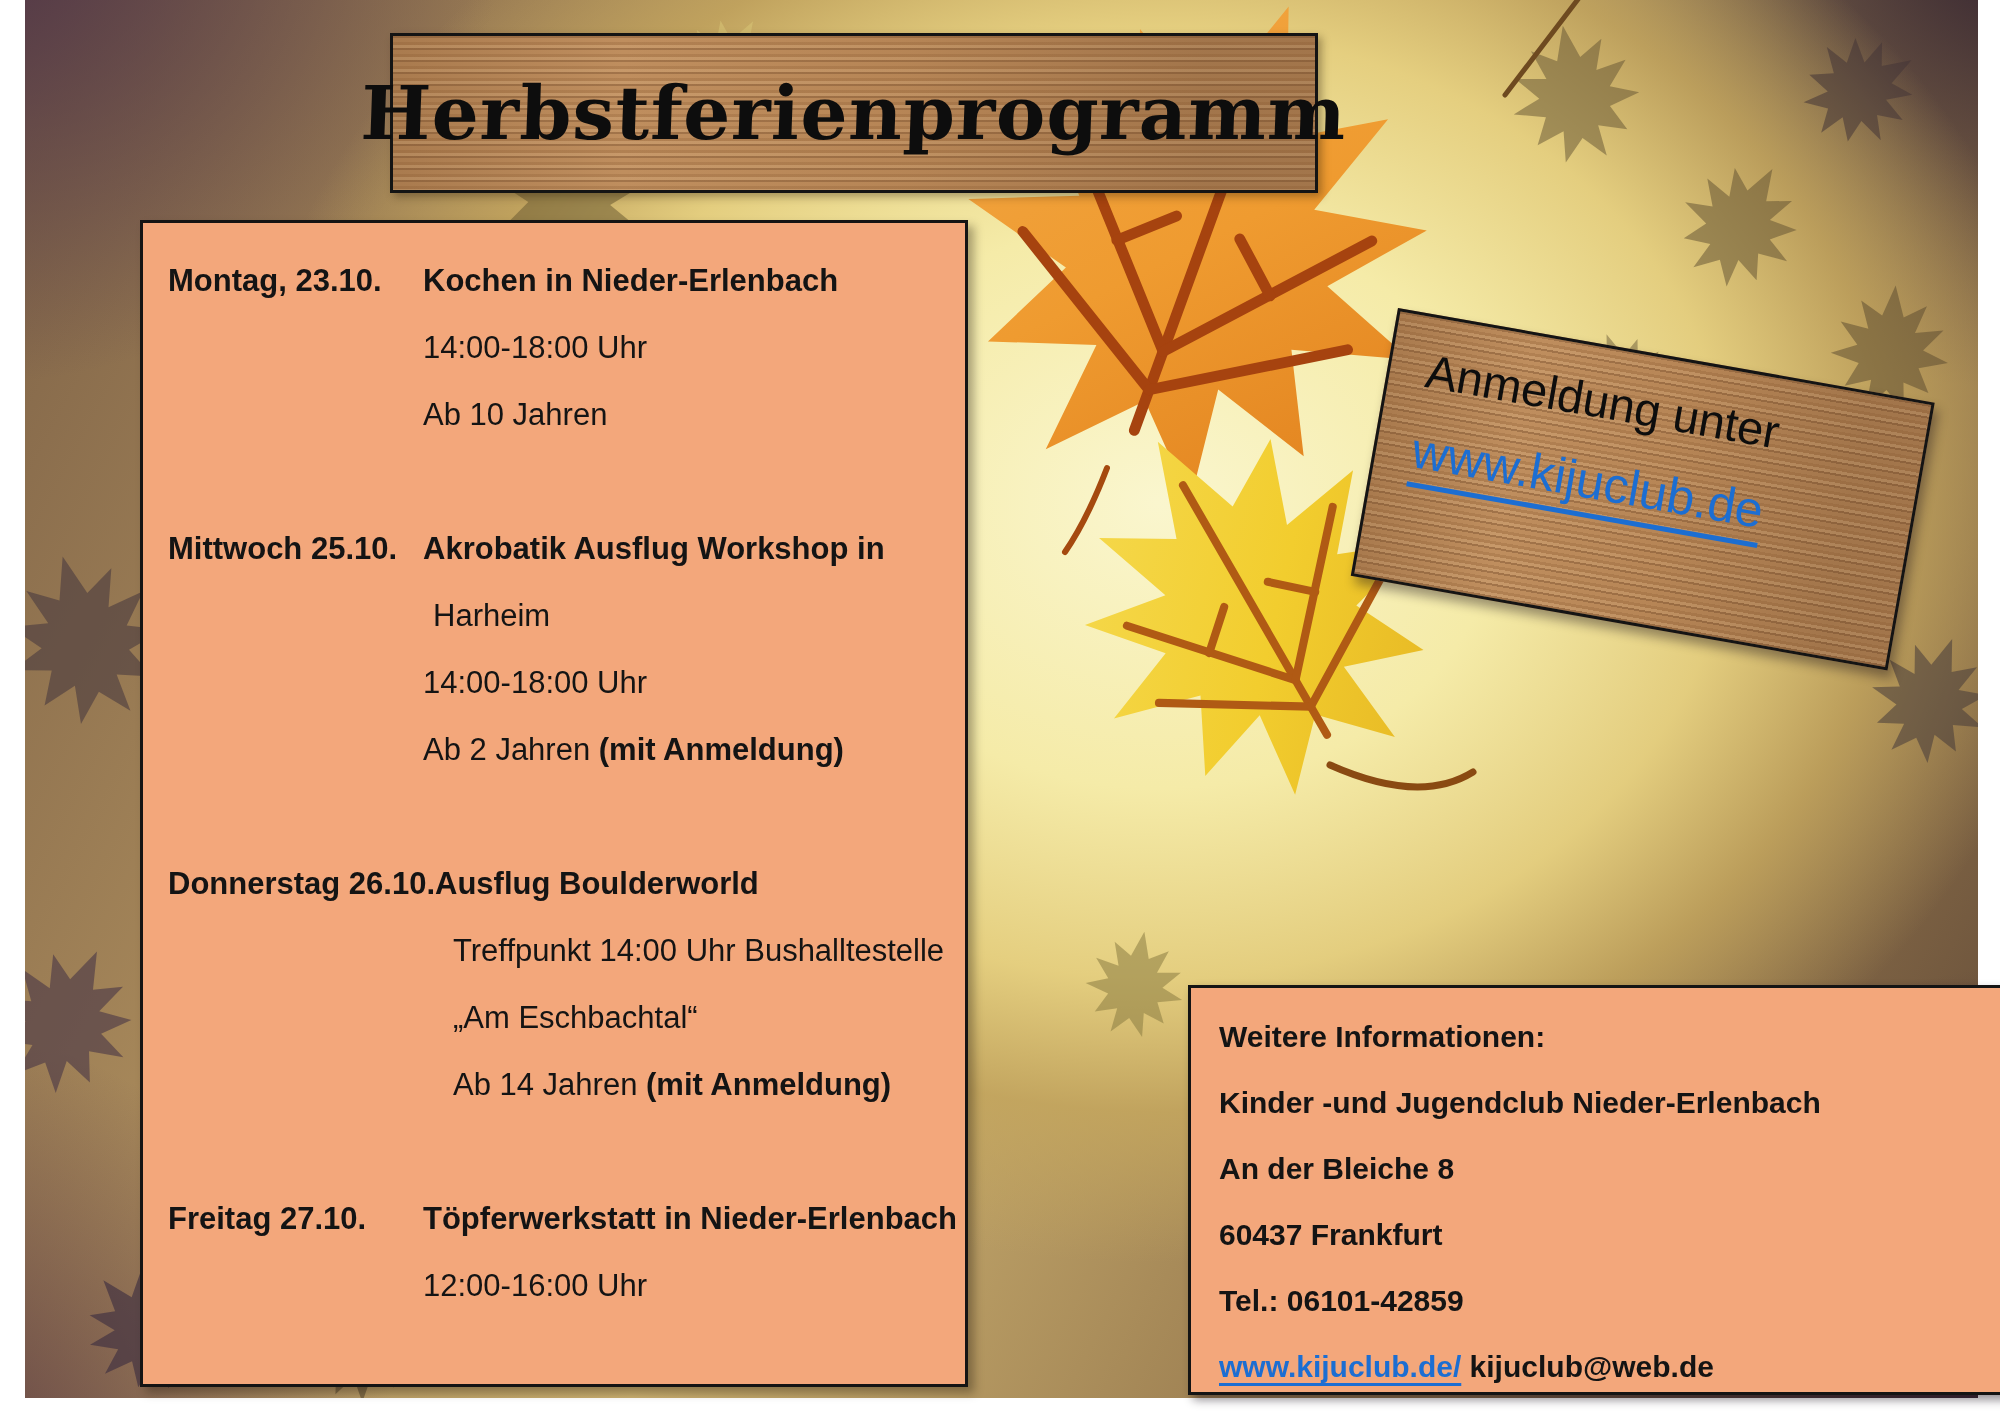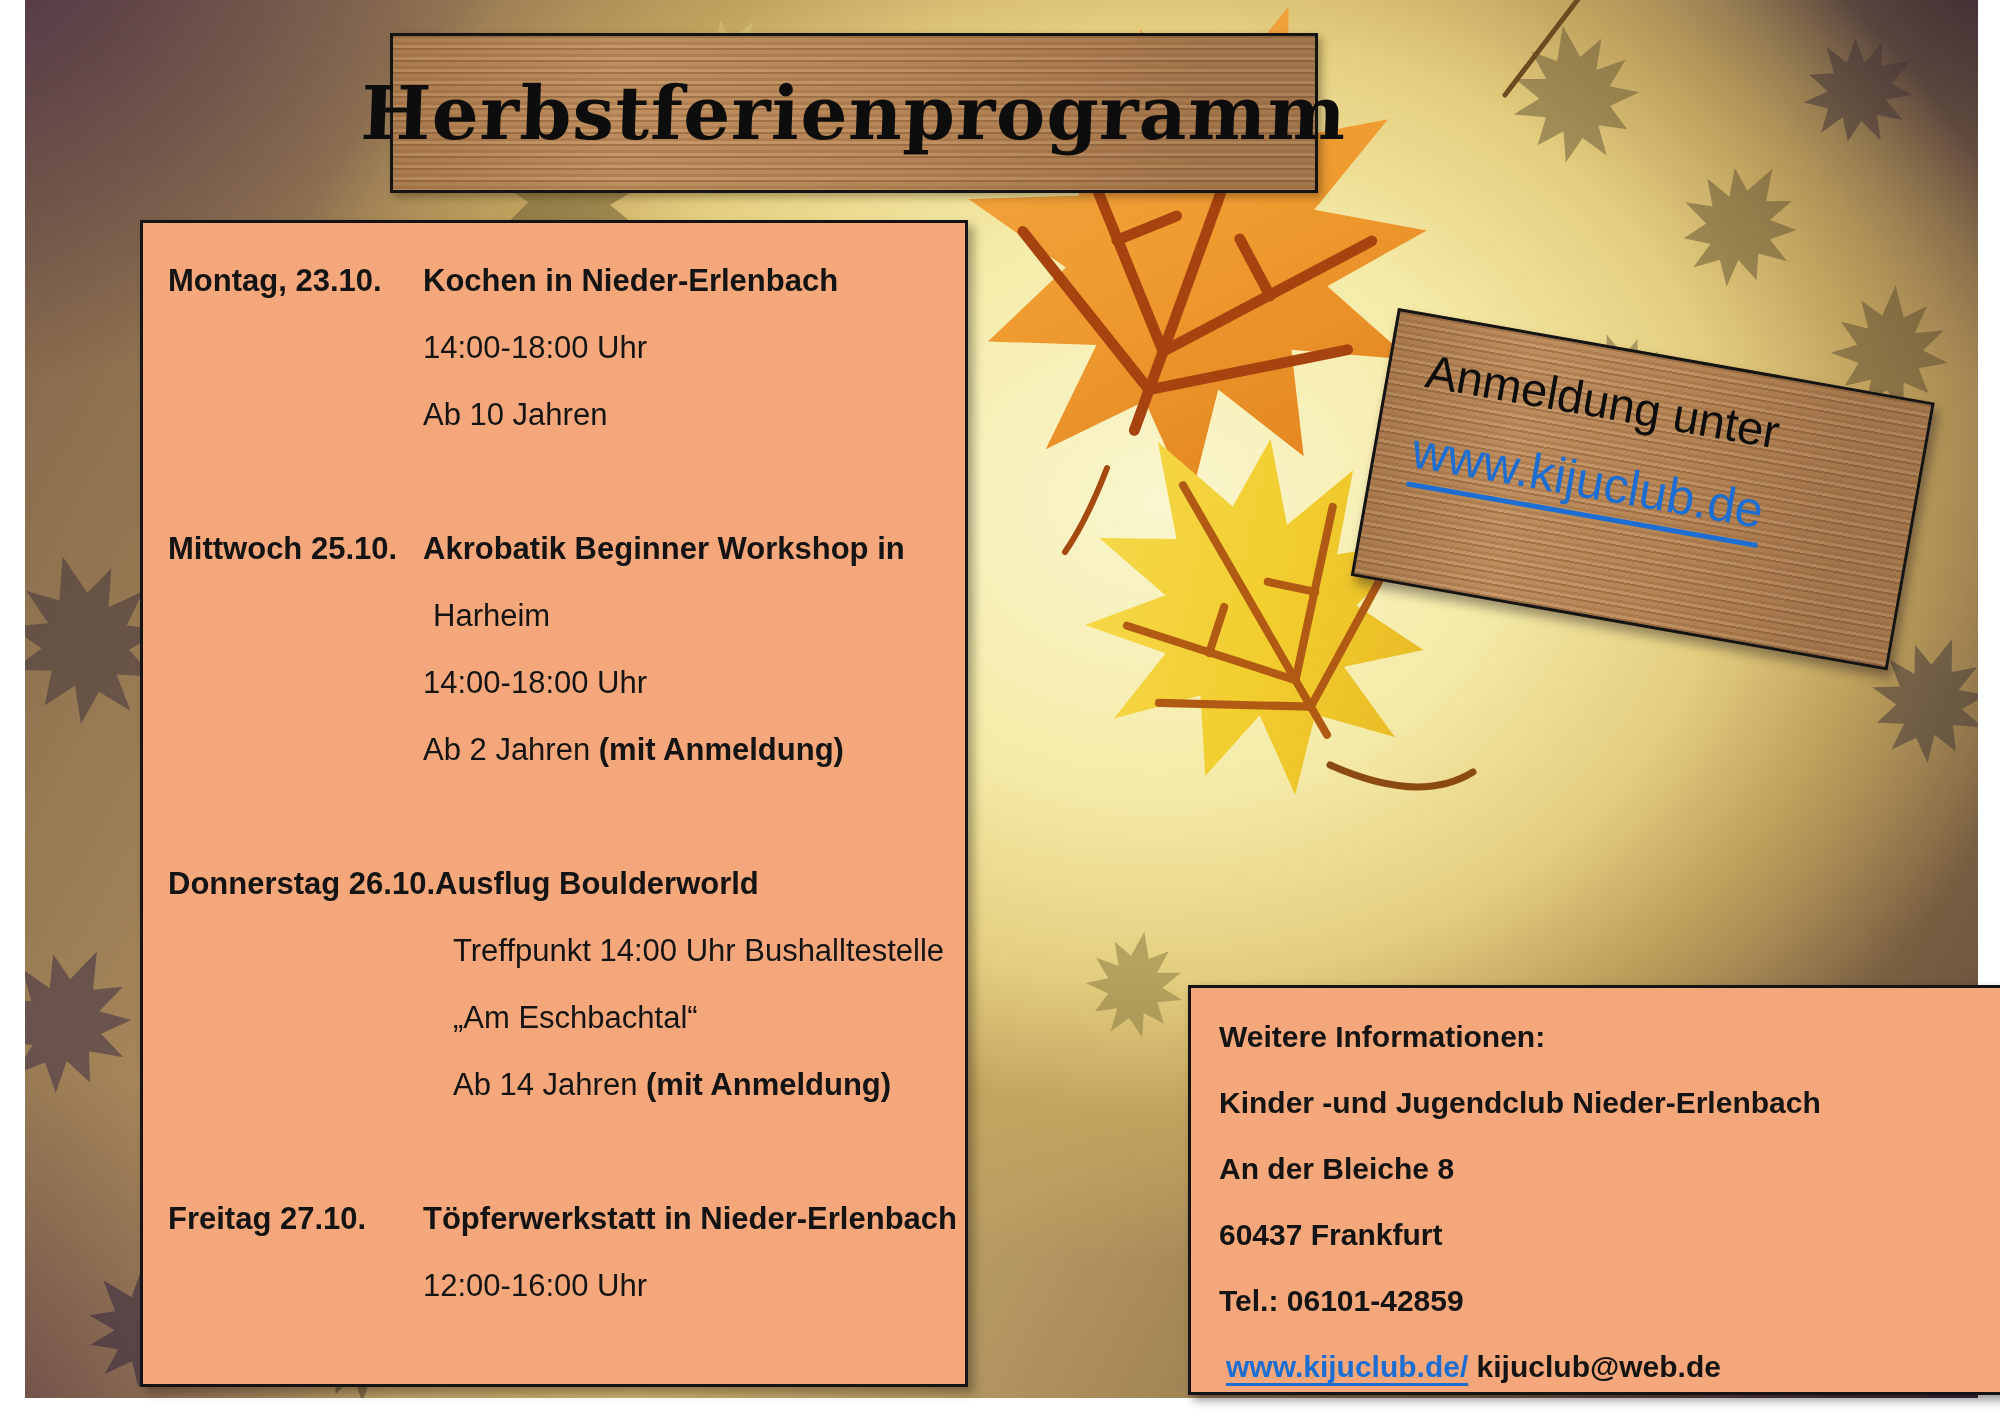--- a/index.html
+++ b/index.html
@@ -72,21 +72,21 @@
   
   .info-box{
     position:absolute;left:1188px;top:985px;width:829px;height:410px;
     background:#f3a77b;border:3px solid #141414;box-sizing:border-box;
     padding:16px 0 0 28px;font-size:30px;font-weight:bold;
     box-shadow:5px 5px 9px rgba(20,12,22,0.45);
   }
   .irow{height:66px;line-height:66px;white-space:nowrap}
   .ilink{
     color:#1c6ed2;text-decoration:underline;
-    text-decoration-thickness:3px;text-underline-offset:6px;cursor:pointer;margin-left:7px;
+    text-decoration-thickness:3px;text-underline-offset:6px;cursor:pointer;
   }
 </style>
 </head>
 <body>
 
 <div class="bg">
   <svg width="1953" height="1398" viewBox="0 0 1953 1398">
     <defs>
       <path id="leaf" d="M12 1.2 L13.8 6.4 L17.5 4.2 L15.9 8.8 L20.6 8 L17.5 11.6 L21.8 13.3
                          L17 14.6 L19 18.6 L14.7 17.2 L15.2 22 L12 18.7 L8.8 22 L9.3 17.2
@@ -158,21 +158,21 @@
 <div class="program-box">
 
   <div class="row">
     <span class="day">Montag, 23.10.</span><span class="etitle">Kochen in Nieder-Erlenbach</span>
   </div>
   <div class="row det"><span>14:00-18:00 Uhr</span></div>
   <div class="row det"><span>Ab 10 Jahren</span></div>
   <div class="row"></div>
 
   <div class="row">
-    <span class="day">Mittwoch 25.10.</span><span class="etitle">Akrobatik Beginner Workshop in</span>
+    <span class="day">Mittwoch 25.10.</span><span class="etitle">Akrobatik Ausflug Workshop in</span>
   </div>
   <div class="row det-har"><span>Harheim</span></div>
   <div class="row det"><span>14:00-18:00 Uhr</span></div>
   <div class="row det"><span>Ab 2 Jahren </span><b>(mit Anmeldung)</b></div>
   <div class="row"></div>
 
   <div class="row">
     <span class="day">Donnerstag 26.10.</span><span class="etitle">Ausflug Boulderworld</span>
   </div>
   <div class="row det-lg"><span>Treffpunkt 14:00 Uhr Bushalltestelle</span></div>

